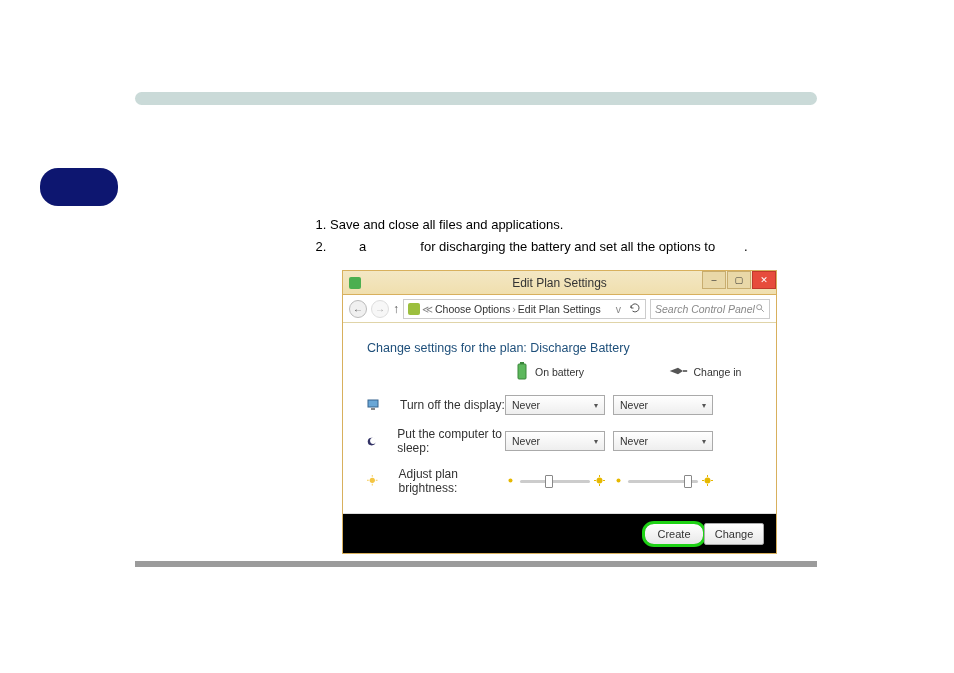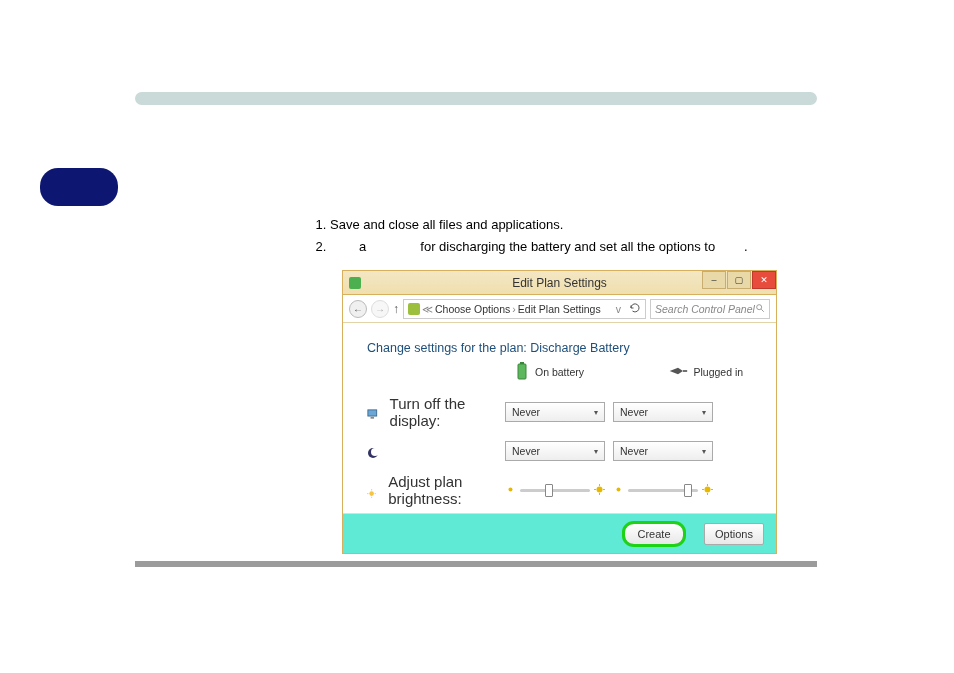--- a/index.html
+++ b/index.html
@@ -136,21 +136,21 @@
     .subtext {
       font-size: 10.5px;
       color: #333;
       margin-bottom: 16px;
     }
     .col-headers { display:flex; margin-left: 148px; gap: 68px; margin-bottom:12px; }
     .colh { display:flex; align-items:center; gap:6px; font-size:10.5px; color:#333; width: 90px; }
     .batt svg { width:14px; height:20px; }
     .plug svg { width:20px; height:12px; }
     .row { display:flex; align-items:center; margin-bottom:12px; }
-    .row .label { width: 138px; font-size:15px; color:#333; display:flex; align-items:center; gap:12px; }
+    .row .label { width: 138px; font-size:12px; color:#333; display:flex; align-items:center; gap:21px; }
     .row .label .i { width:12px; height:12px; }
     .sel {
       width: 100px; height: 20px;
       border: 1px solid #aaa;
       background: linear-gradient(#fff,#eee);
       display:flex; align-items:center; justify-content:space-between;
       padding: 0 6px; font-size:10.5px; color:#333;
       margin-right: 8px;
     }
     .sel .car { font-size:8px; color:#555; }
@@ -162,24 +162,24 @@
       flex:1; height:3px; background:#ccc; position:relative; border-radius:2px;
     }
     .slider .thumb {
       position:absolute; top:-5px; width:8px; height:13px;
       background:#fff; border:1px solid #888; border-radius:1px;
     }
     .slider .sun svg { width:11px; height:11px; }
     .footer {
       position:absolute; bottom:0; left:0; right:0;
       height: 40px;
-      background:#5eead4;
+      background:#000000;
       border-top:1px solid #ddd;
       display:flex; align-items:center; justify-content:flex-end;
-      padding: 17px 12px; gap:20px;
+      padding: 17px 12px; gap:0;
     }
     .btn {
       width: 60px; height:22px;
       border:1px solid #aaa;
       background:linear-gradient(#fff,#e8e8e8);
       display:flex;align-items:center;justify-content:center;
       font-size:11px; color:#333;
       border-radius:2px;
     }
     .btn.highlight {
@@ -262,21 +262,21 @@
         </span>
         <span>On battery</span>
       </div>
       <div class="colh">
         <span class="plug">
           <svg viewBox="0 0 24 12">
               <path d="M2 6 L12 2 L18 6 L12 10 Z" fill="#555"></path>
               <line x1="18" y1="6" x2="23" y2="6" stroke="#555" stroke-width="2"></line>
             </svg>
         </span>
-        <span>Plugged in</span>
+        <span>Change in</span>
       </div>
     </div>
 
     <div class="row">
       <div class="label">
           <span class="i"><svg viewBox="0 0 12 12">
               <rect x="1" y="1" width="10" height="7" fill="#6aa7d6" stroke="#37658f"></rect>
               <rect x="4" y="9" width="4" height="2" fill="#888"></rect>
             </svg></span>
           <span>Turn off the display:</span>
@@ -290,20 +290,21 @@
           <span class="car">▾</span>
         </div>
     </div>
 
     <div class="row">
       <div class="label">
           <span class="i"><svg viewBox="0 0 12 12">
               <circle cx="6" cy="6" r="5" fill="#336"></circle>
               <circle cx="8" cy="5" r="4" fill="#fff"></circle>
             </svg></span>
+          <span>Put the computer to sleep:</span>
         </div>
       <div class="sel">
           <span>Never</span>
           <span class="car">▾</span>
         </div>
       <div class="sel">
           <span>Never</span>
           <span class="car">▾</span>
         </div>
     </div>
@@ -354,17 +355,17 @@
                 <line x1="0" y1="5.5" x2="2" y2="5.5"></line>
                 <line x1="9" y1="5.5" x2="11" y2="5.5"></line>
               </g>
             </svg></span>
         </div>
     </div>
   </div>
 
   <div class="footer">
     <div class="btn highlight">Create</div>
-    <div class="btn">Options</div>
+    <div class="btn">Change</div>
   </div>
 </div>
 
 <div class="divider-bot"></div>
 
 </body></html>

